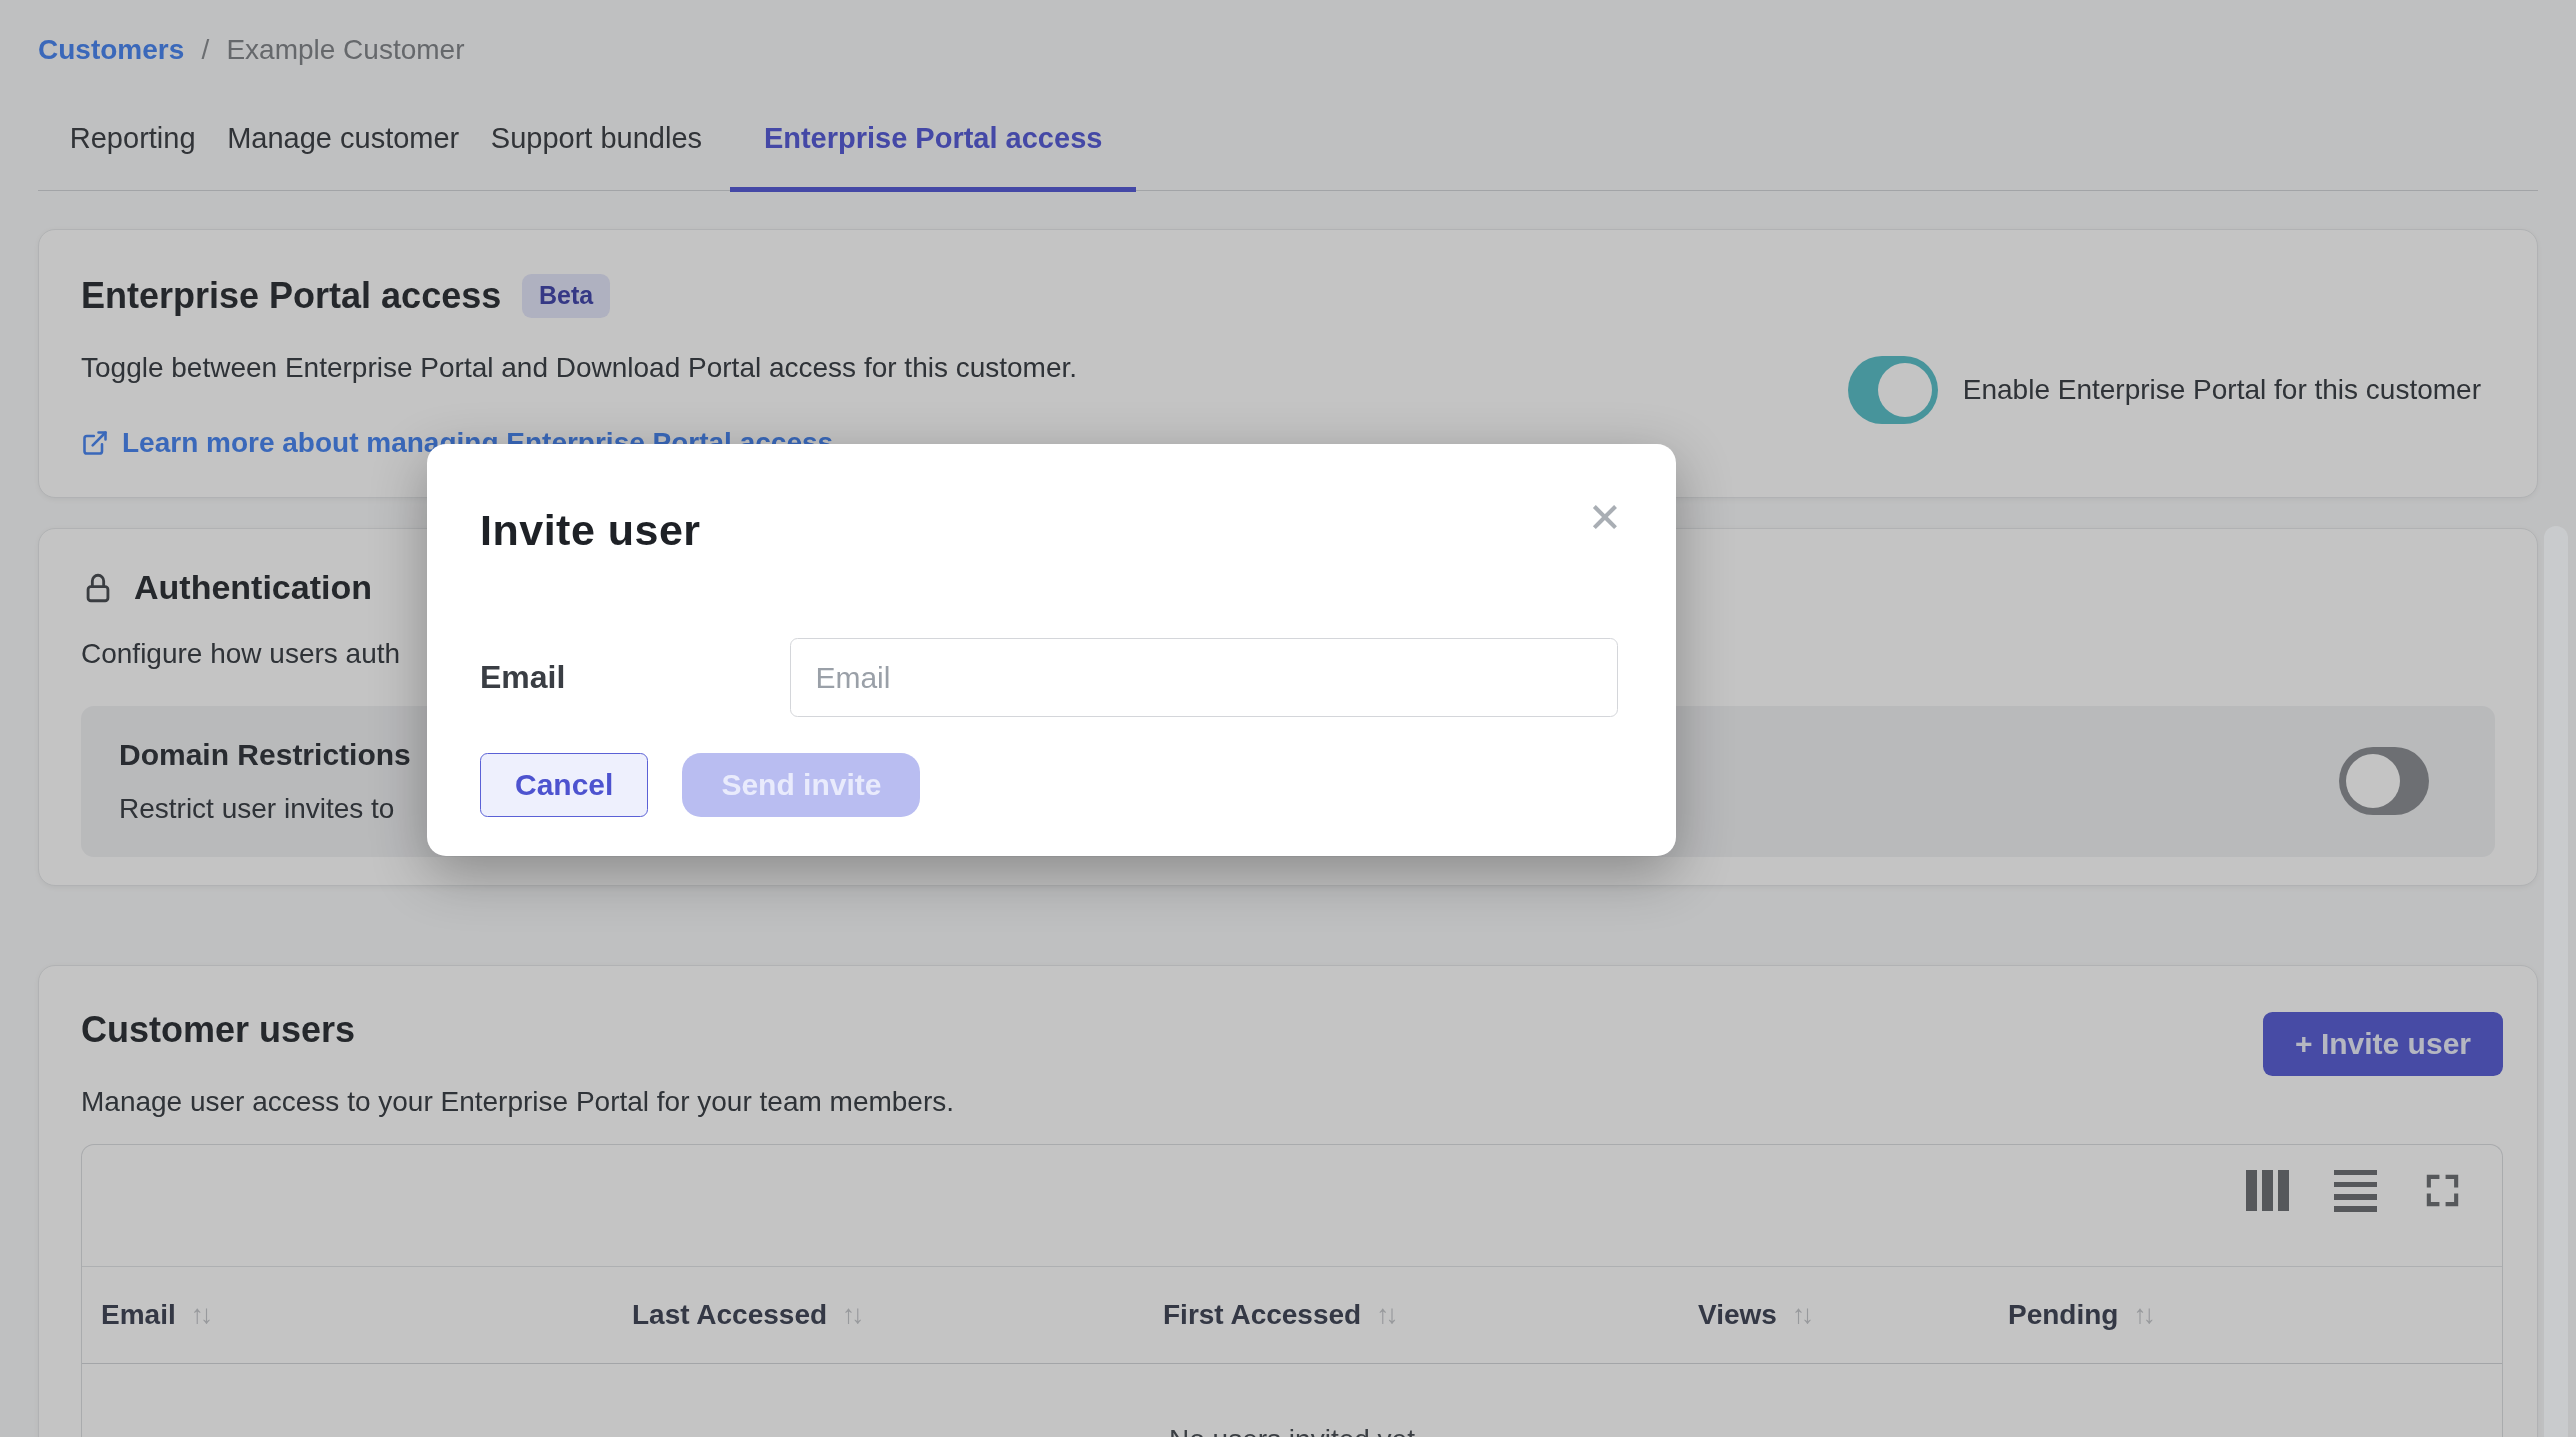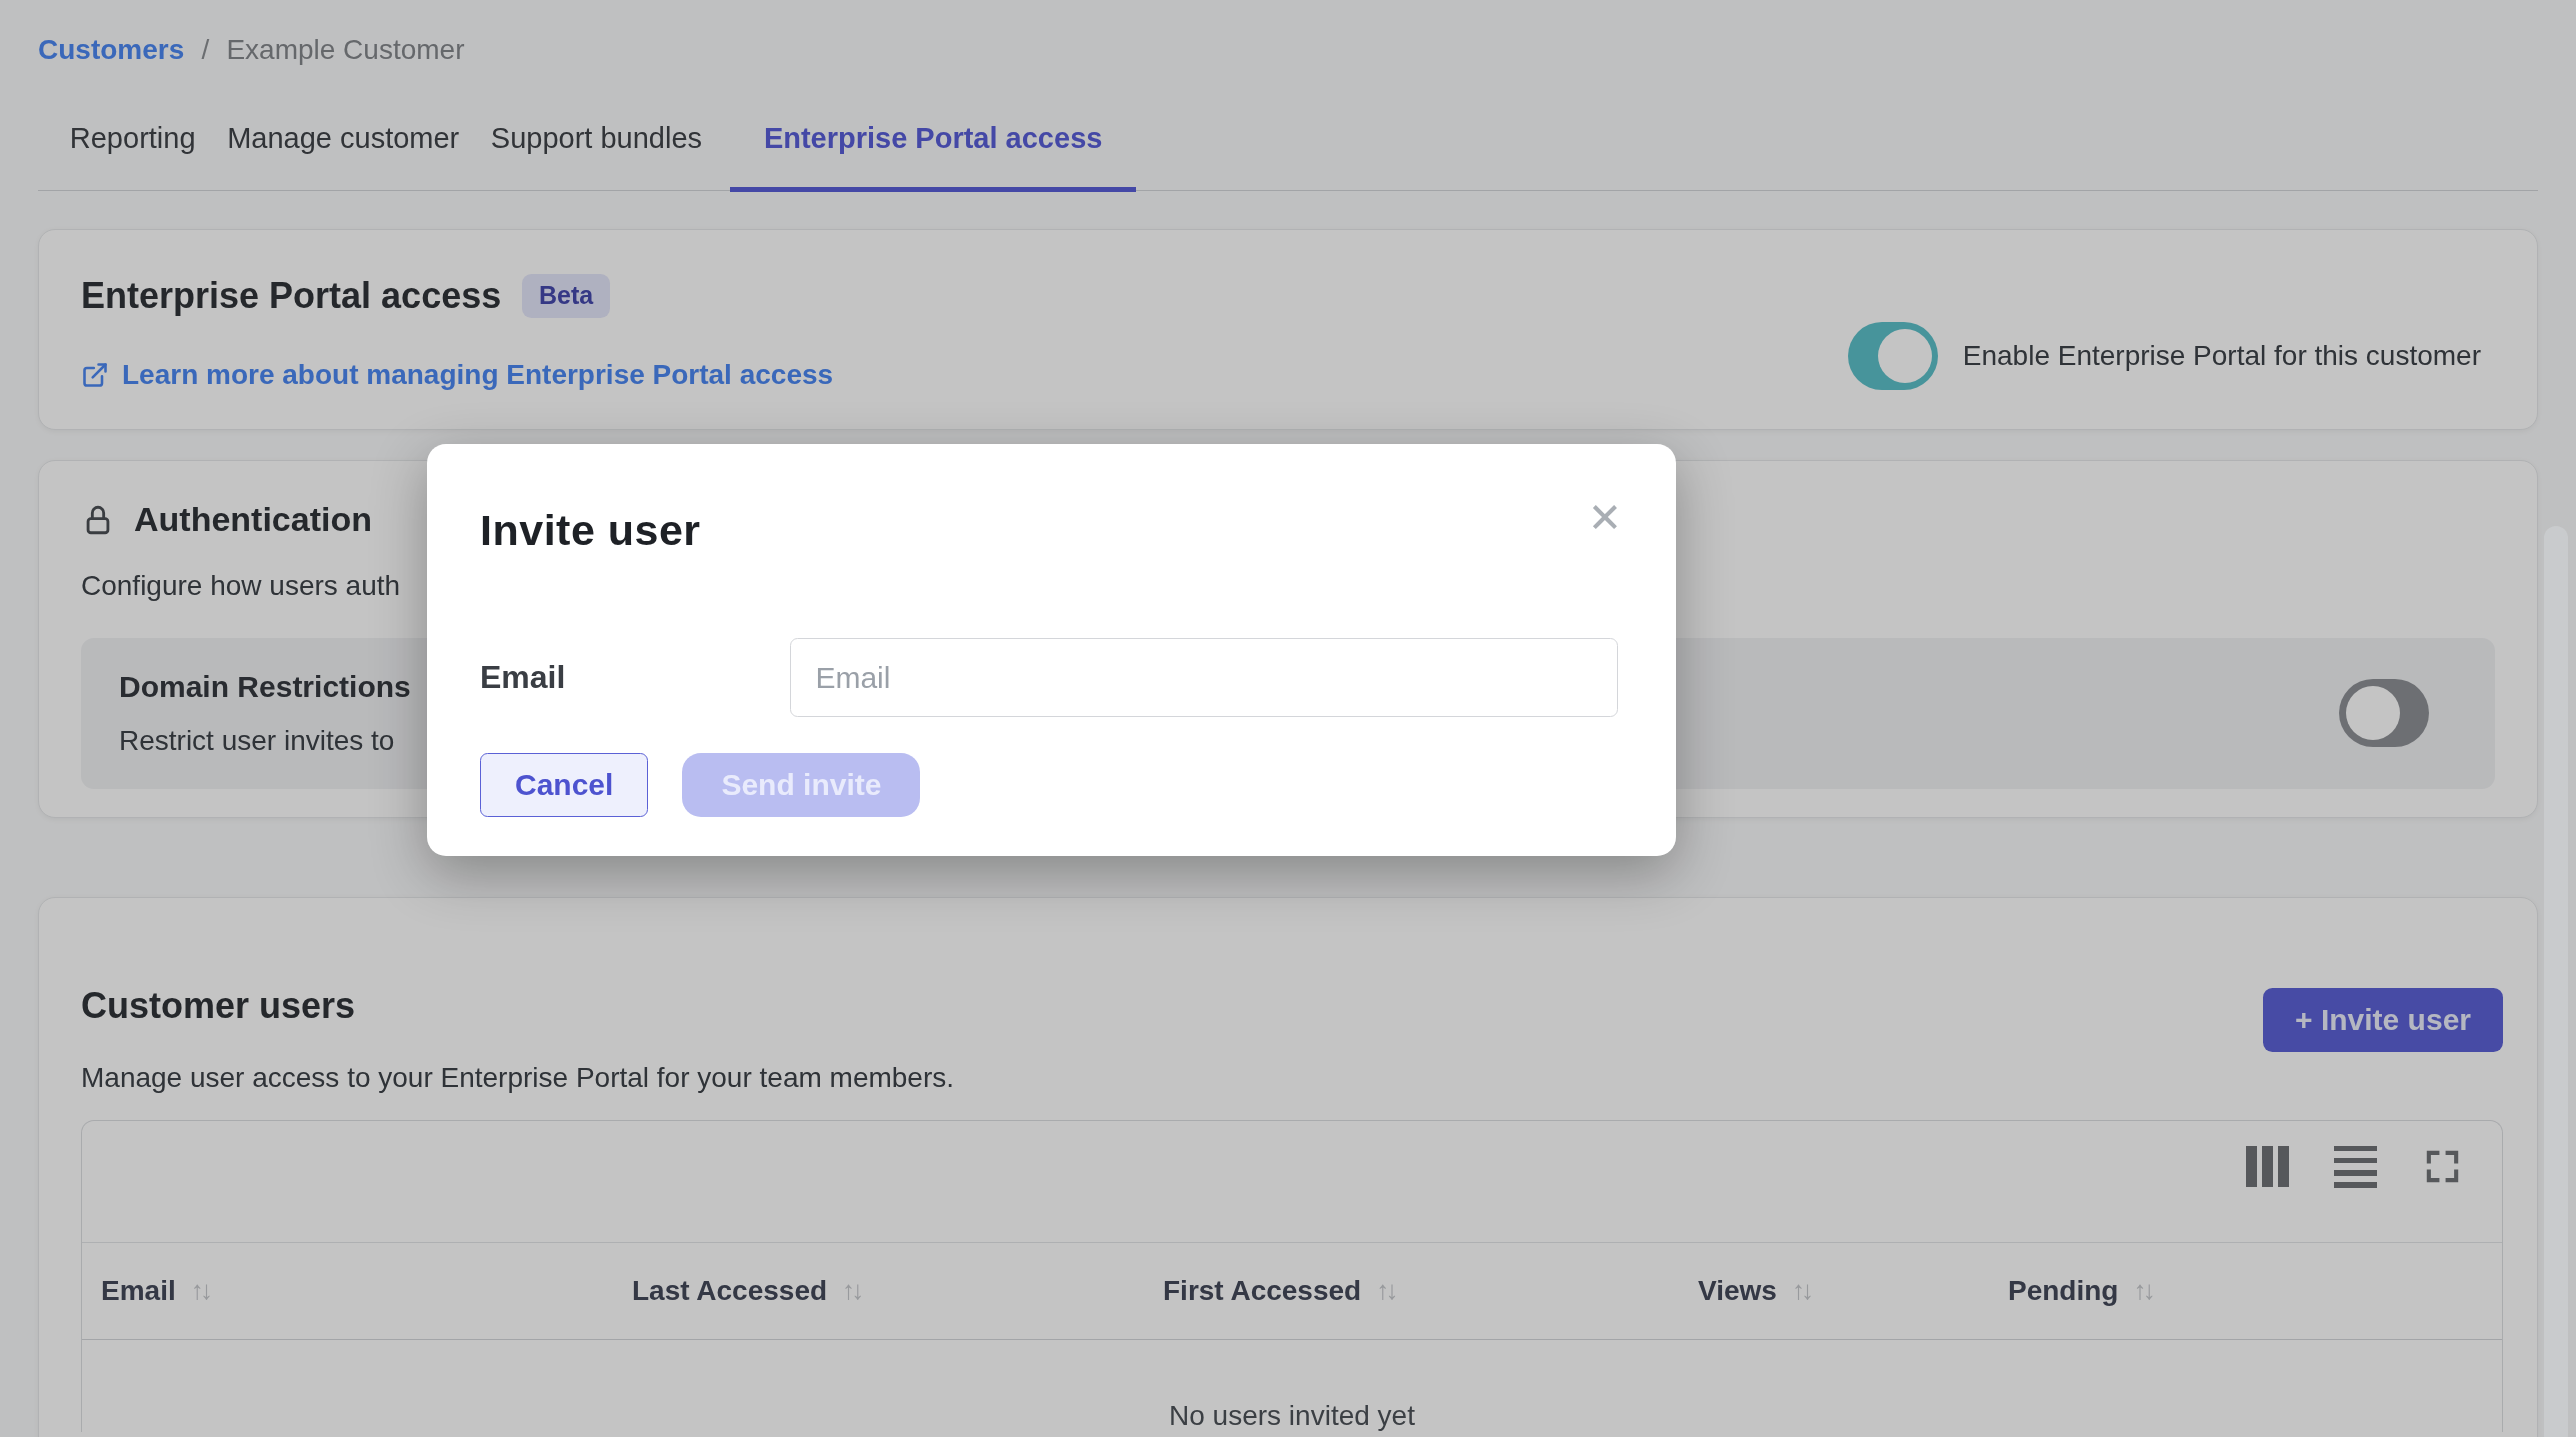--- a/index.html
+++ b/index.html
@@ -47,21 +47,21 @@
   .auth-head { display:flex; align-items:center; gap:19px; }
   h2.section-title { font-size:34px; line-height:41px; color:#2f3338; }
   .card2 .card-desc { margin-top:28px; }
   .domain-panel { margin-top:34px; background:#f1f2f4; border-radius:13px; padding:32px 38px; display:flex; justify-content:space-between; align-items:center; }
   .domain-title { font-size:30px; font-weight:bold; color:#34383e; }
   .domain-desc { margin-top:20.7px; font-size:28px; color:#3c4147; }
   .domain-panel .toggle { margin-right:28px; }
 
   
   .card3 { margin-top:79px; padding:41px 34px 0 42px; min-height:564px; }
-  .cu-head { display:flex; justify-content:space-between;margin-top:44px; }
+  .cu-head { display:flex; justify-content:space-between; }
   .invite-btn { align-self:flex-start; margin-top:5.6px; background:#5b61d6; color:#eceefc; font-size:30px; font-weight:bold; border:none; border-radius:9.4px; padding:15px 32px; cursor:pointer; }
   .table-wrapper { margin-top:24.4px; margin-right:0px; border:0.9px solid #dcdee1; border-bottom:none; border-radius:13px 13px 0 0; }
   .table-toolbar { display:flex; justify-content:flex-end; align-items:center; gap:45px; padding:24.4px 39px 54px 0; }
   .icon-btn { background:none; border:none; cursor:pointer; display:flex; align-items:center; }
   .cols-icon { display:flex; gap:4.7px; }
   .cols-icon i { display:block; width:11.3px; height:41px; background:#6f7276; }
   .density-icon { display:flex; flex-direction:column; gap:6.6px; }
   .density-icon i { display:block; width:43px; height:5.6px; background:#6f7276; }
   .thead-row { display:grid; grid-template-columns:531px 531px 535px 310px 1fr; align-items:center; height:98px; padding-left:19px; border-top:0.9px solid #e3e5e8; border-bottom:0.9px solid #d4d7da; }
   .th { display:flex; align-items:center; gap:15px; font-size:28px; font-weight:bold; color:#424859; }
@@ -101,20 +101,21 @@
     <div class="tab">Support bundles</div>
     <div class="tab active">Enterprise Portal access</div>
   </div>
 
   <div class="card card1">
     <div>
       <div class="title-row">
         <h1 class="card-title">Enterprise Portal access</h1>
         <span class="beta-badge">Beta</span>
       </div>
+      <div class="card-desc">Toggle between Enterprise Portal and Download Portal access for this customer.</div>
       <div class="learn-link">
         <span>
           <svg width="28" height="28" viewBox="0 0 24 24" fill="none" stroke="#4a87f2" stroke-width="2.2" stroke-linecap="round" stroke-linejoin="round">
             <path d="M18 13v6a2 2 0 0 1-2 2H5a2 2 0 0 1-2-2V8a2 2 0 0 1 2-2h6"></path>
             <polyline points="15 3 21 3 21 9"></polyline>
             <line x1="10" y1="14" x2="21" y2="3"></line>
           </svg>
         </span>
         <span>Learn more about managing Enterprise Portal access</span>
       </div>

